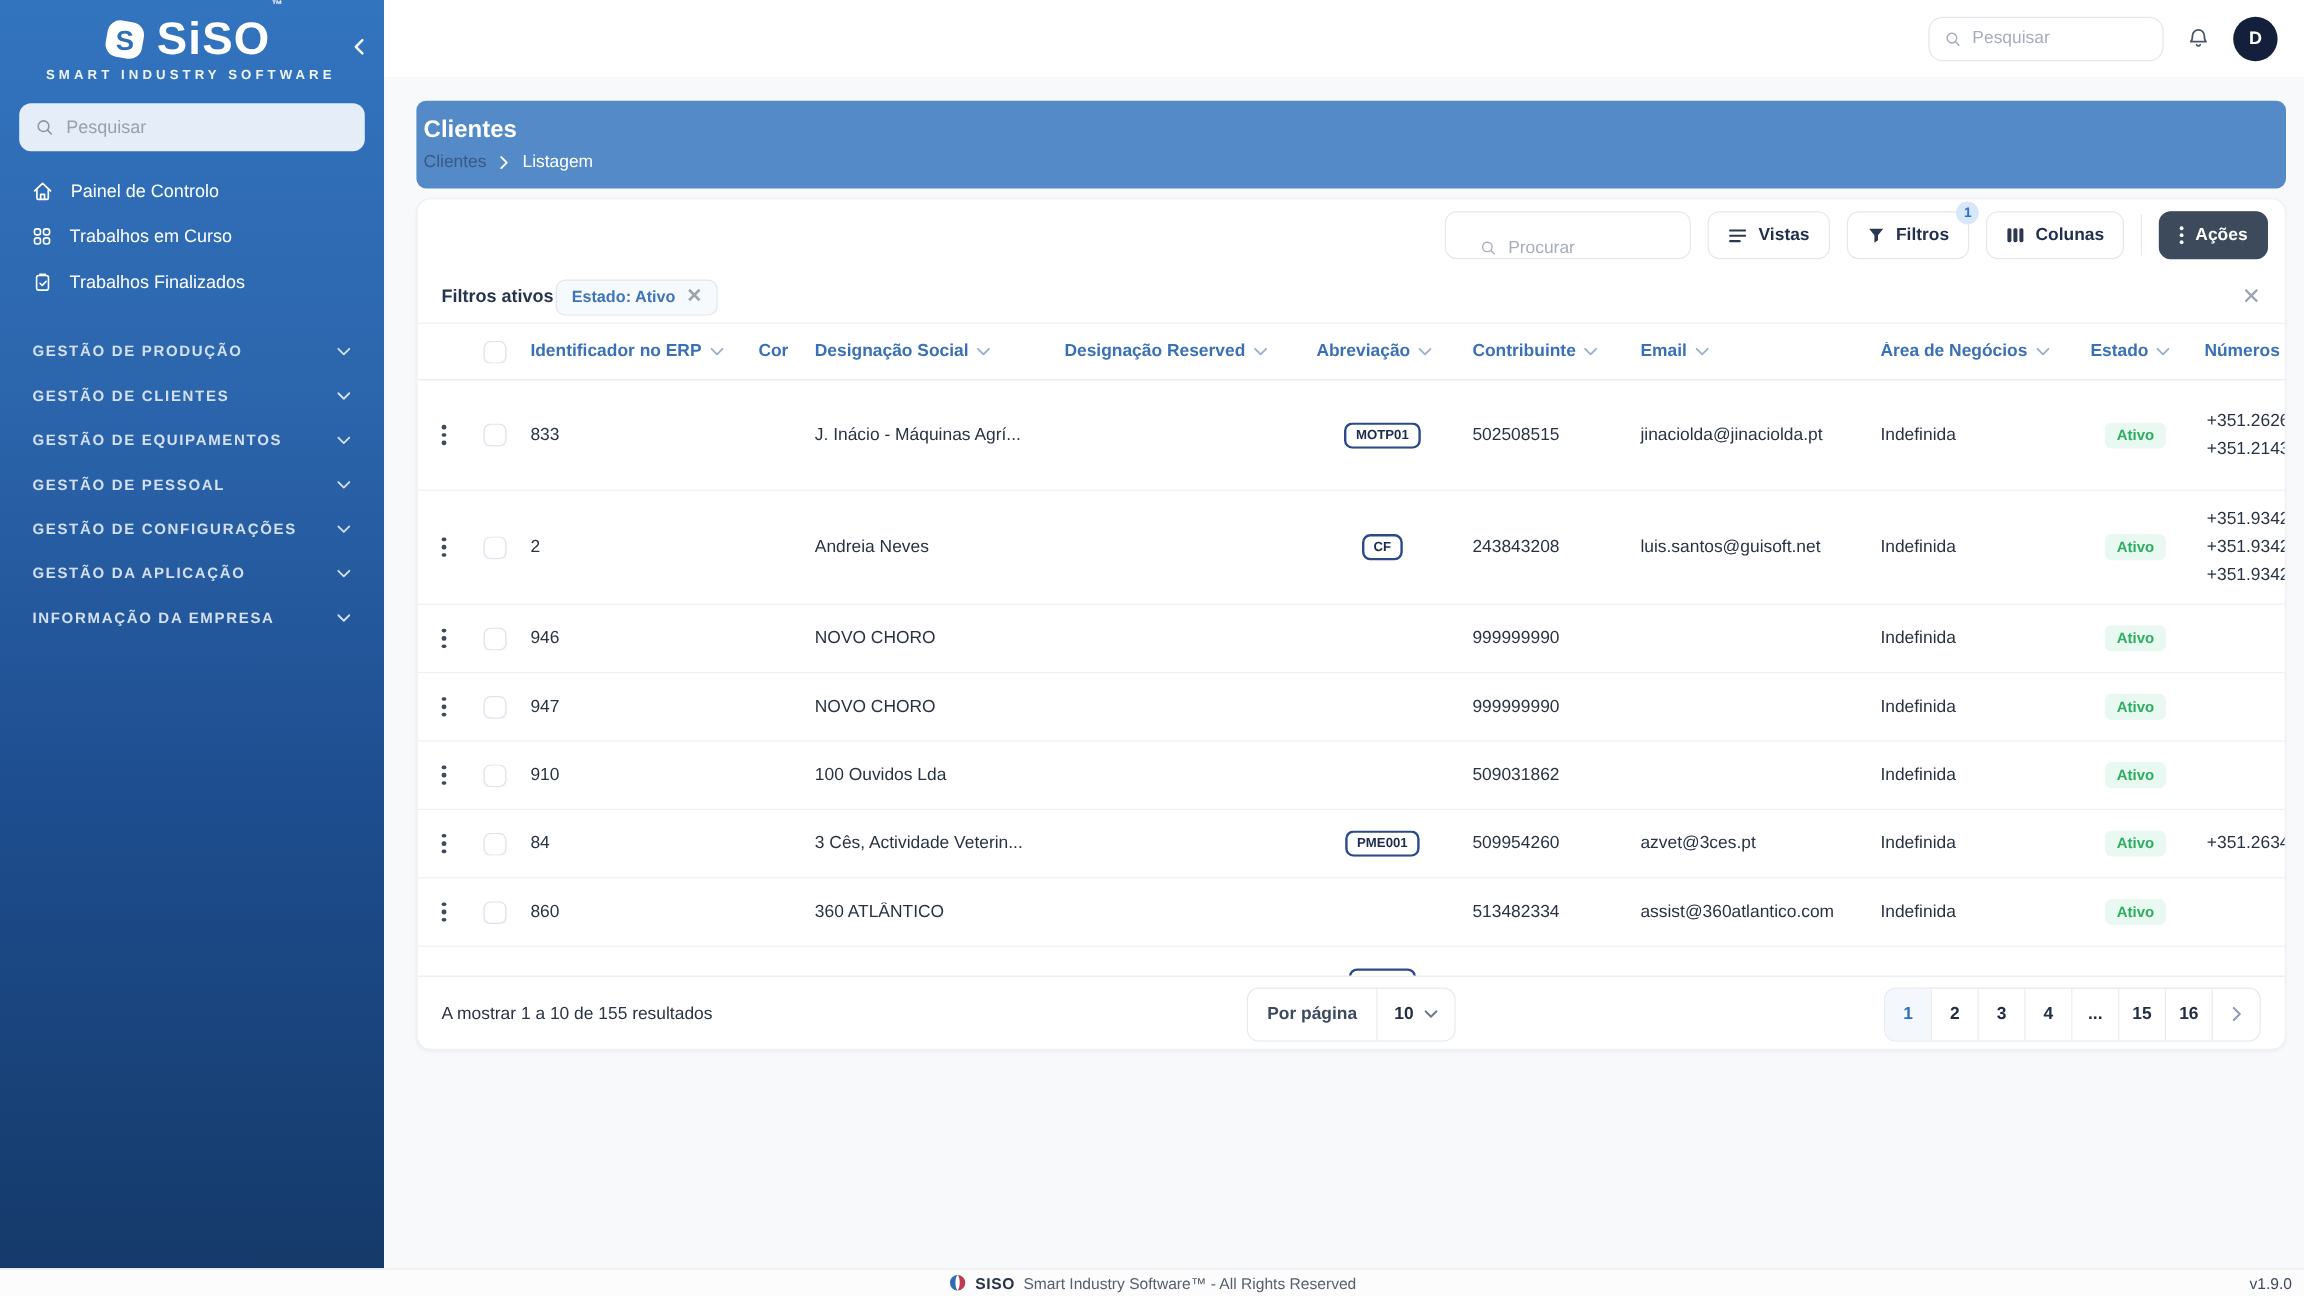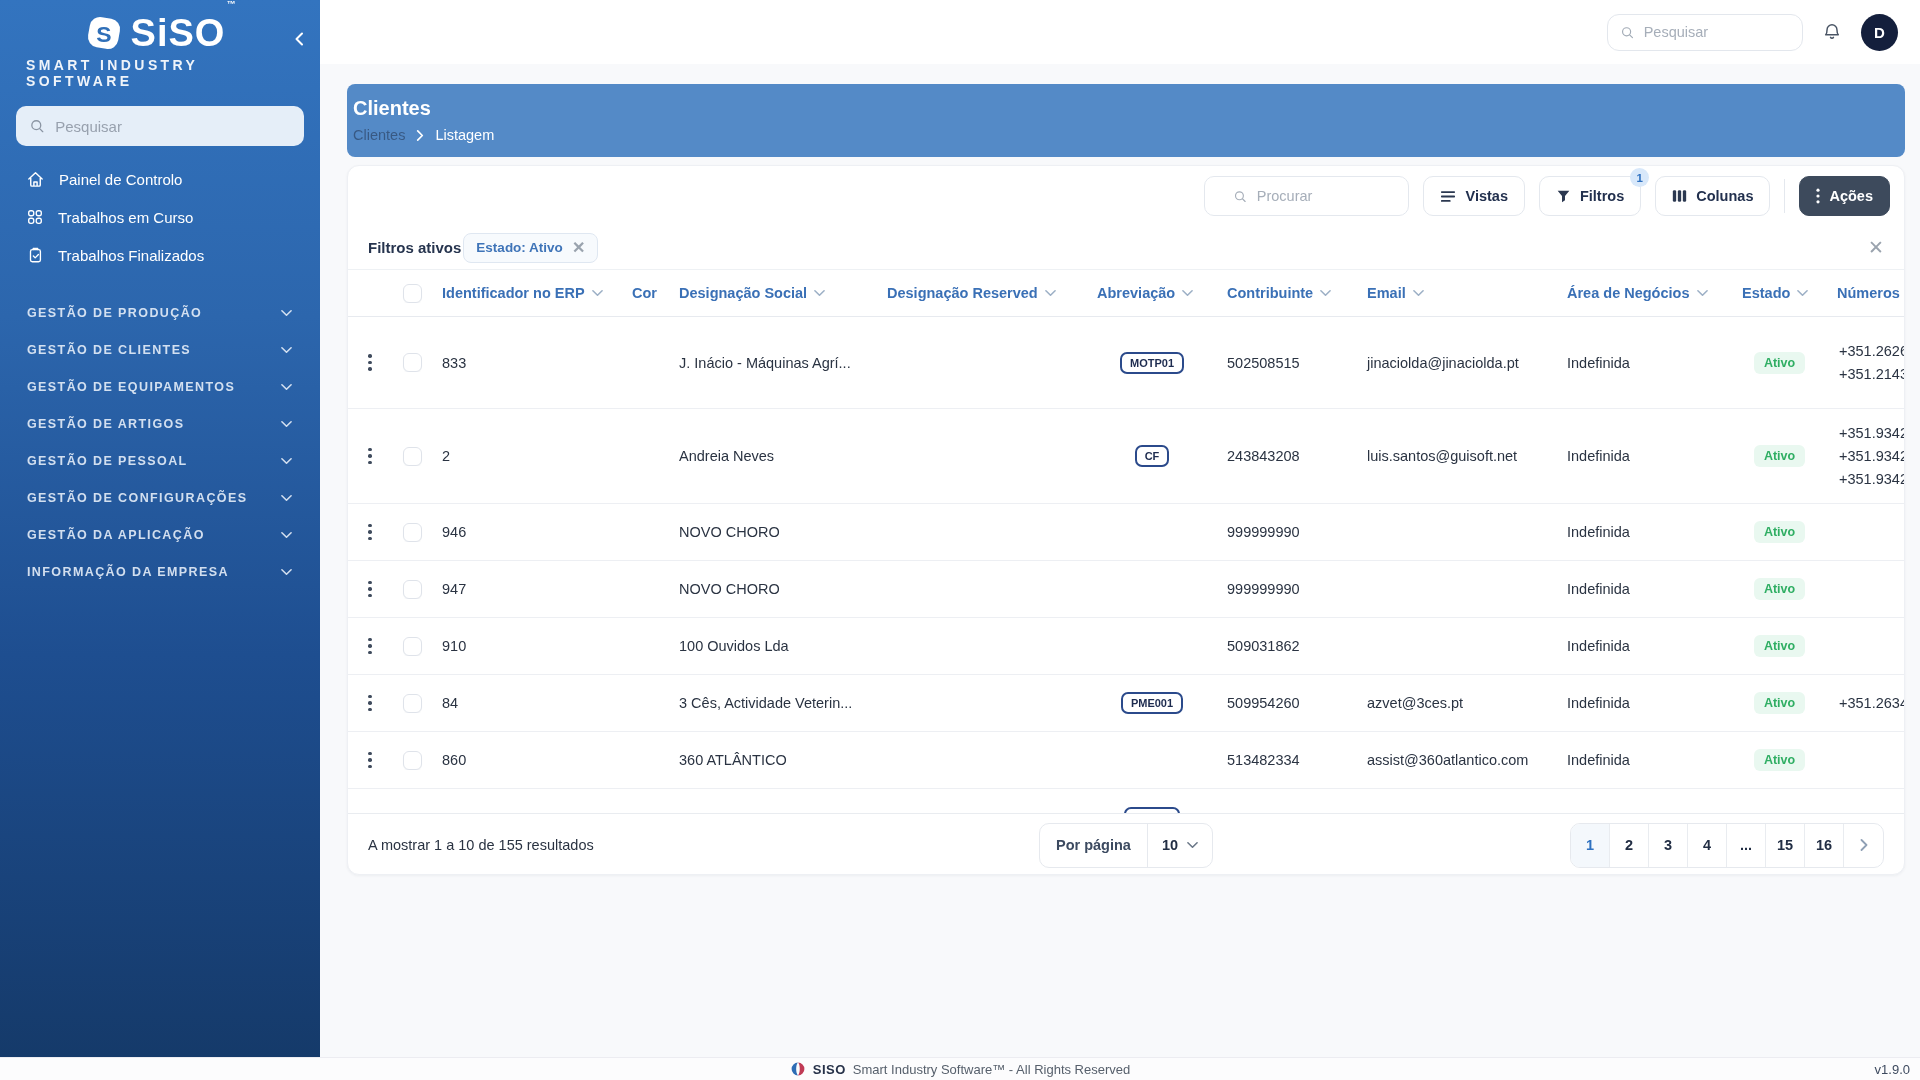--- a/index.html
+++ b/index.html
@@ -14,21 +14,21 @@
   .sidebar {
     position:absolute; left:0; top:0; width:320px; bottom:23px;
     background:linear-gradient(180deg,#3374bf 0%,#2c66ad 30%,#1e4e90 62%,#153a6a 100%);
     color:#fff; overflow:hidden;
   }
   .sb-head { display:flex; align-items:flex-start; padding:12px 14px 0 26px; }
   .logo-wrap { flex:1; display:flex; flex-direction:column; align-items:center; }
   .logo-line { display:flex; align-items:center; gap:6px; }
   .logo-text { font-size:38px; font-weight:800; letter-spacing:1px; line-height:1; }
   .logo-tm { font-size:9px; vertical-align:top; position:relative; top:-14px; left:1px;}
-  .logo-tag { font-size:14px; letter-spacing:3.4px; color:rgba(255,255,255,.92); margin-top:3px; font-weight:600;}
+  .logo-tag { font-size:11px; letter-spacing:3.4px; color:rgba(255,255,255,.92); margin-top:3px; font-weight:600;}
   .collapse-btn { background:none; border:none; color:#fff; cursor:pointer; margin-top:20px; }
   .sb-search {
     margin:17px 16px 0 16px; height:40px; border-radius:10px;
     background:rgba(243,248,253,.93); display:flex; align-items:center; gap:10px;
     padding:0 13px; color:#8b95a3;
   }
   .sb-search input { border:none; outline:none; background:transparent; font-size:15px; color:#3c4656; width:100%; font-family:inherit;}
   .sb-search input::placeholder { color:#98a1ae; }
   .side-items { margin-top:14px; }
   .side-item { display:flex; align-items:center; gap:14px; height:38px; padding:0 26px; font-size:15px; font-weight:500; cursor:pointer; }
@@ -56,21 +56,21 @@
   .crumb-parent { color:rgba(27,40,64,.5); cursor:pointer;}
   .crumb-current { color:#fff; }
 
   .tabs { display:flex; gap:34px; margin:26px 0 0 13px; }
   .tab { font-size:14.5px; color:#26344e; font-weight:500; padding-bottom:10px; cursor:pointer; border-bottom:3px solid transparent; }
   .tab.active { font-weight:700; border-bottom-color:#2d6fb7; border-radius:1px; }
 
   .card { margin-top:8px; background:#fff; border:1px solid #eef0f4; border-radius:12px; height:710px; overflow:hidden; box-shadow:0 1px 3px rgba(25,39,66,.05); }
 
   .card-toolbar { height:60px; display:flex; align-items:center; justify-content:flex-end; gap:14px; padding:0 14px; }
-  .ct-search { width:205px; height:40px; border:1px solid #e4e8ee; border-radius:10px; display:flex; align-items:center; gap:9px; padding:0 28px; color:#a6aeb9; }
+  .ct-search { width:205px; height:40px; border:1px solid #e4e8ee; border-radius:10px; display:flex; align-items:flex-end; gap:9px; padding:0 28px; color:#a6aeb9; }
   .ct-search input { border:none; outline:none; width:100%; font-size:14.5px; color:#3c4656; background:transparent; font-family:inherit;}
   .ct-search input::placeholder { color:#a6aeb9; }
   .btn { height:40px; border:1px solid #e4e8ee; border-radius:10px; background:#fff; display:flex; align-items:center; gap:9px; padding:0 16px; font-weight:700; font-size:14.5px; color:#22304e; cursor:pointer; font-family:inherit; position:relative;}
   .btn-dark { background:#3d4a5c; border-color:#3d4a5c; color:#fff; }
   .badge-count { position:absolute; top:-9px; right:-9px; width:19px; height:19px; border-radius:50%; background:#d8e8fa; color:#2f71c0; font-size:11.5px; font-weight:700; display:flex; align-items:center; justify-content:center;}
   .v-divider { width:1px; height:34px; background:#e4e8ee; }
 
   .filter-row { height:44px; display:flex; align-items:center; gap:2px; padding:0 20px; border-bottom:1px solid #eef1f4; }
   .filter-label { font-size:15px; font-weight:700; color:#26344e; }
   .chip { height:30px; border:1px solid #dfe7f1; background:#f7fafd; border-radius:8px; display:flex; align-items:center; gap:9px; padding:0 12px; color:#3f74b8; font-weight:600; font-size:13.5px; cursor:pointer;}
@@ -180,26 +180,20 @@
         </svg>
       </div>
       <div class="side-section">
         <span>GESTÃO DE CLIENTES</span>
         <svg class="sort-ch" width="11" height="8" viewBox="0 0 12 8">
           <path d="M1 1.5 L6 6.5 L11 1.5" fill="none" stroke="currentColor" stroke-width="1.7" stroke-linecap="round" stroke-linejoin="round"></path>
         </svg>
       </div>
       <div class="side-section">
         <span>GESTÃO DE EQUIPAMENTOS</span>
-        <svg class="sort-ch" width="11" height="8" viewBox="0 0 12 8">
-          <path d="M1 1.5 L6 6.5 L11 1.5" fill="none" stroke="currentColor" stroke-width="1.7" stroke-linecap="round" stroke-linejoin="round"></path>
-        </svg>
-      </div>
-      <div class="side-section">
-        <span>GESTÃO DE ARTIGOS</span>
         <svg class="sort-ch" width="11" height="8" viewBox="0 0 12 8">
           <path d="M1 1.5 L6 6.5 L11 1.5" fill="none" stroke="currentColor" stroke-width="1.7" stroke-linecap="round" stroke-linejoin="round"></path>
         </svg>
       </div>
       <div class="side-section">
         <span>GESTÃO DE PESSOAL</span>
         <svg class="sort-ch" width="11" height="8" viewBox="0 0 12 8">
           <path d="M1 1.5 L6 6.5 L11 1.5" fill="none" stroke="currentColor" stroke-width="1.7" stroke-linecap="round" stroke-linejoin="round"></path>
         </svg>
       </div>

